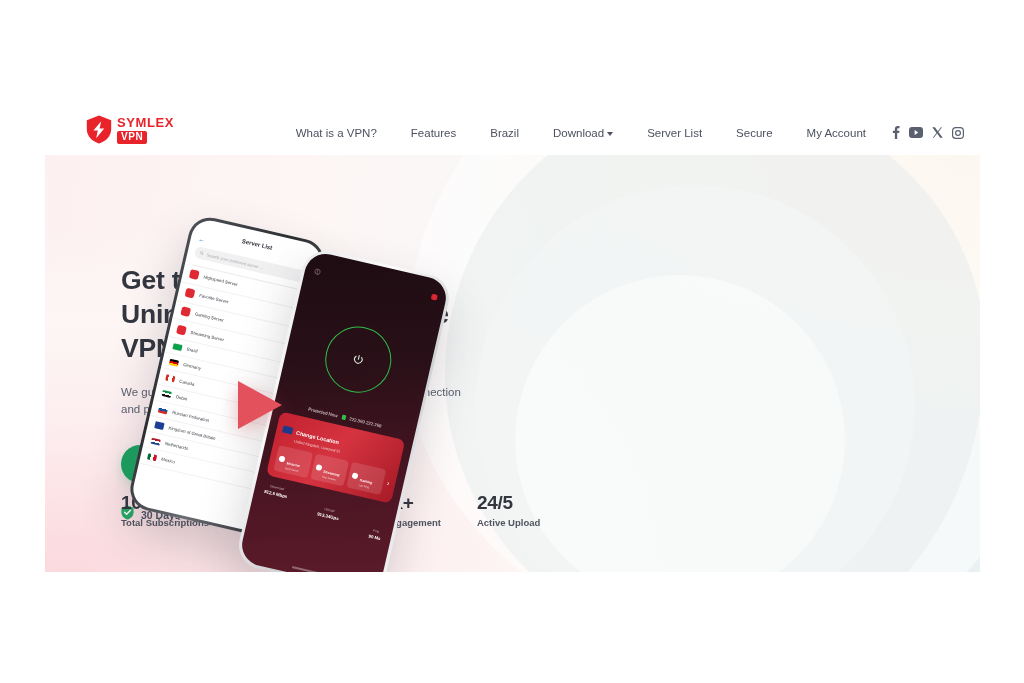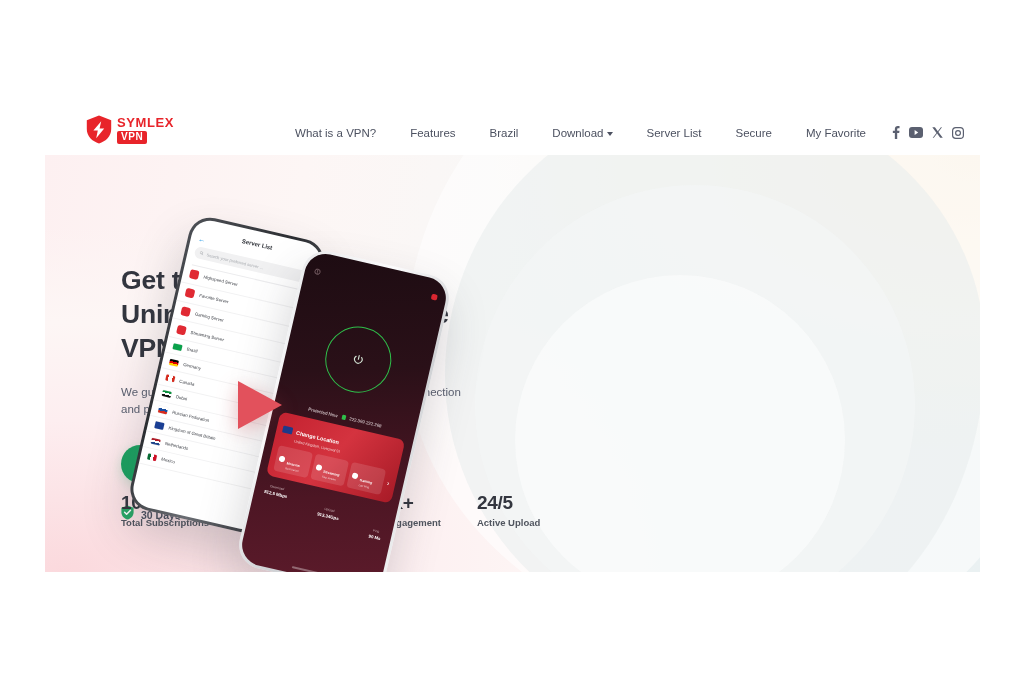--- a/index.html
+++ b/index.html
@@ -244,21 +244,21 @@
         <span>Download</span>
         <span class="chev"></span>
       </div>
       <div class="nav-item">
         <span>Server List</span>
       </div>
       <div class="nav-item">
         <span>Secure</span>
       </div>
       <div class="nav-item">
-        <span>My Favorite</span>
+        <span>My Account</span>
       </div>
 
       <div class="socials">
         <a>
           <svg width="8" height="13" viewBox="0 0 8 13">
               <path d="M5.2 13V7.1h2l.3-2.3H5.2V3.3c0-.66.18-1.1 1.13-1.1h1.2V.1C7.32.06 6.6 0 5.78 0 4.04 0 2.85 1.06 2.85 3v1.8H.85v2.3h2V13z"></path>
             </svg>
         </a>
         <a>
           <svg width="14" height="11" viewBox="0 0 14 11">

